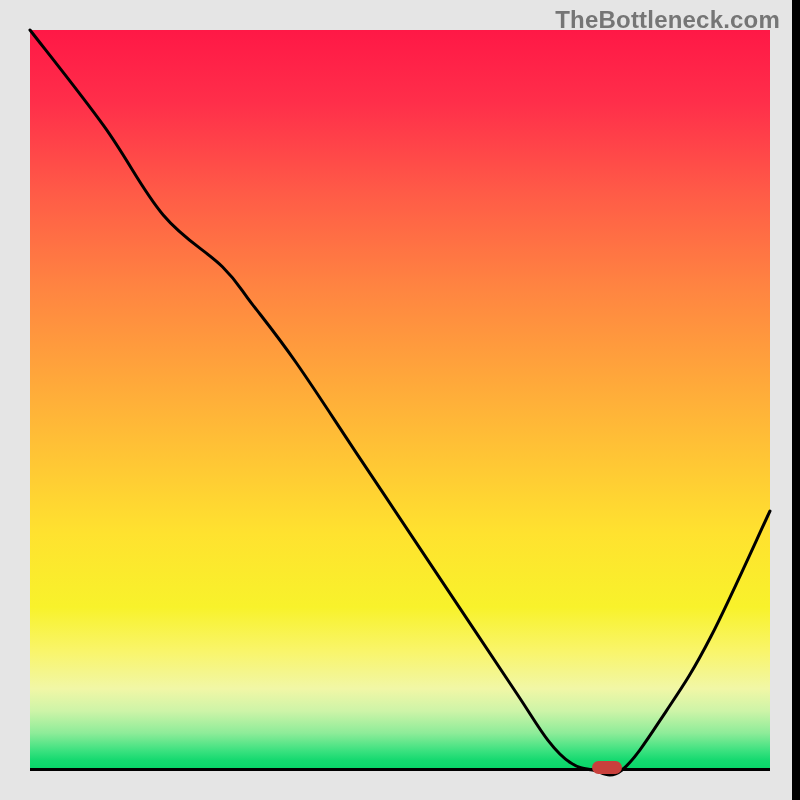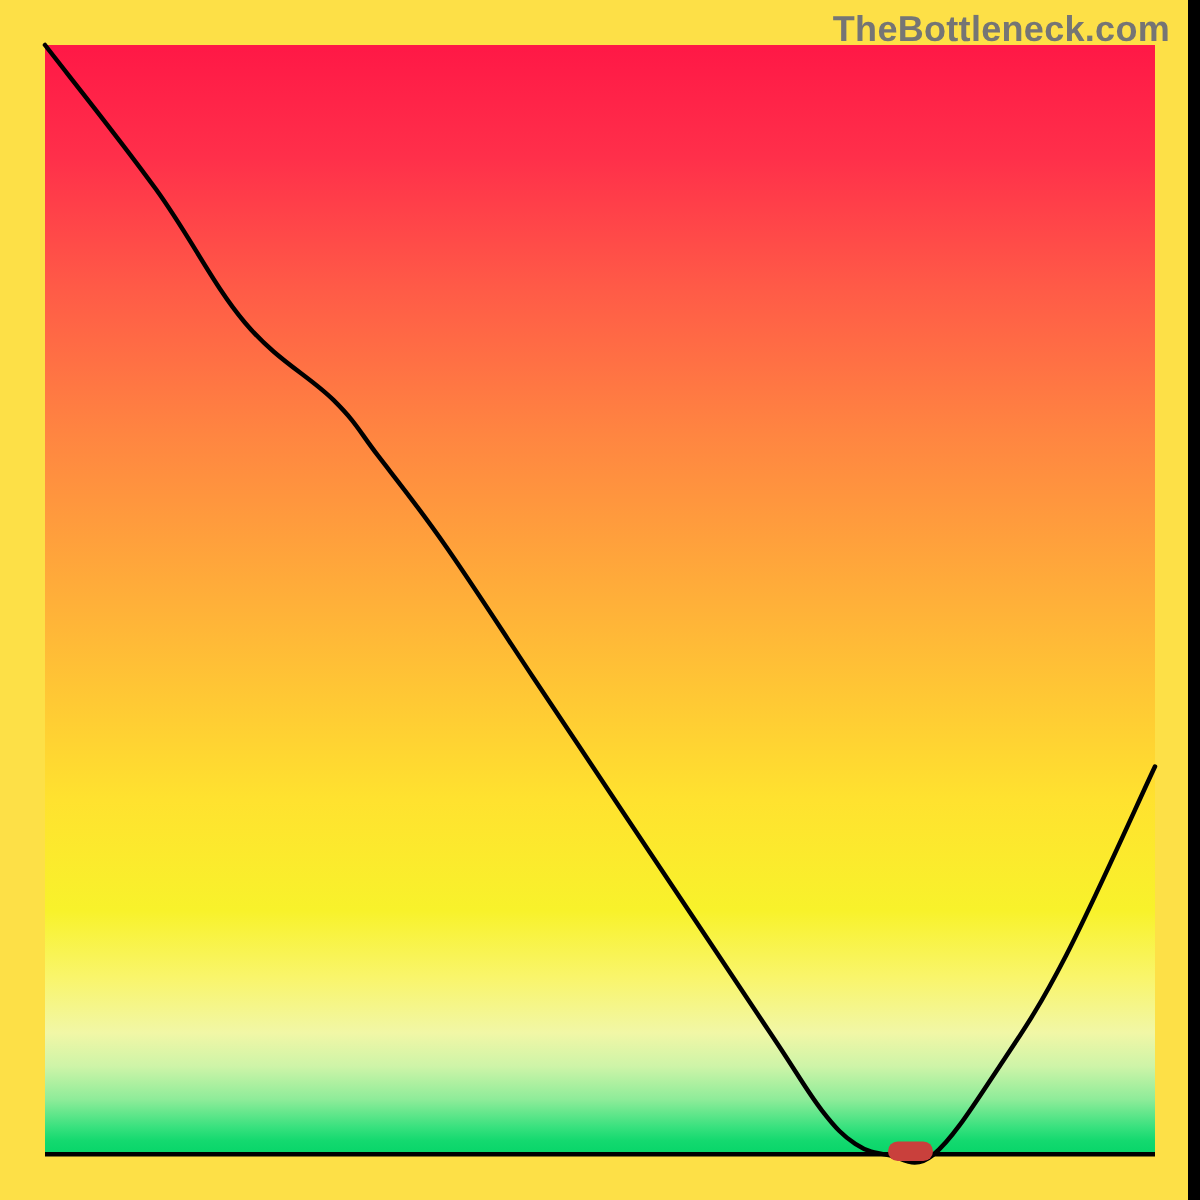--- a/index.html
+++ b/index.html
@@ -7,21 +7,21 @@
     padding: 0;
     width: 800px;
     height: 800px;
     background: #000;
     overflow: hidden;
   }
   .frame {
     position: relative;
     width: 792px;
     height: 800px;
-    background: #fde047;
+    background: #e5e5e5;
   }
   .watermark {
     position: absolute;
     top: 6px;
     right: 12px;
     font-family: Arial, Helvetica, sans-serif;
     font-size: 24px;
     font-weight: 600;
     color: #757575;
     letter-spacing: 0.2px;

